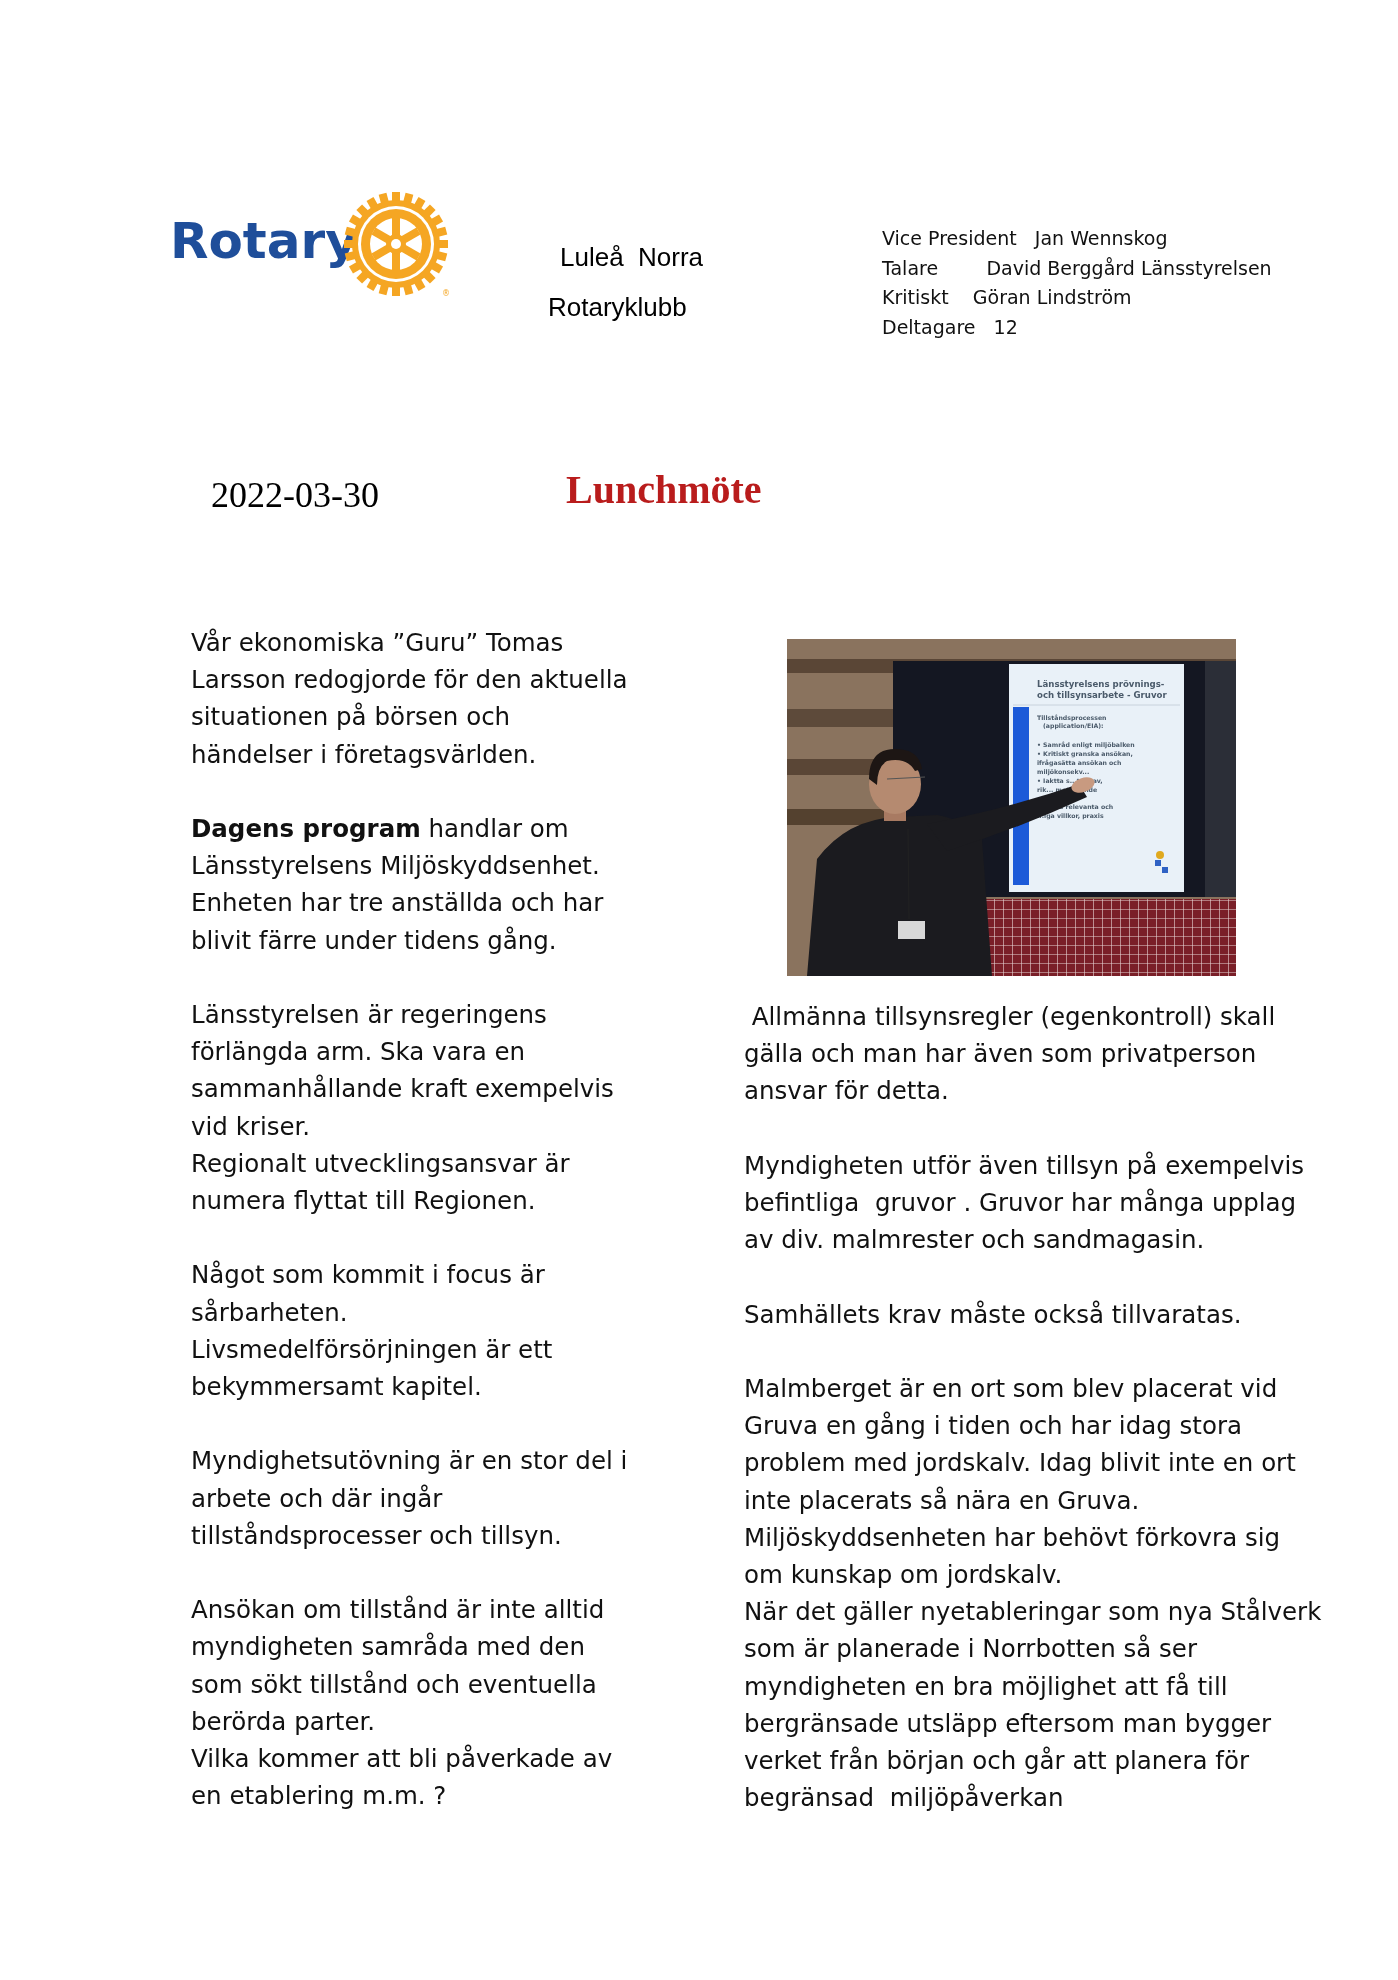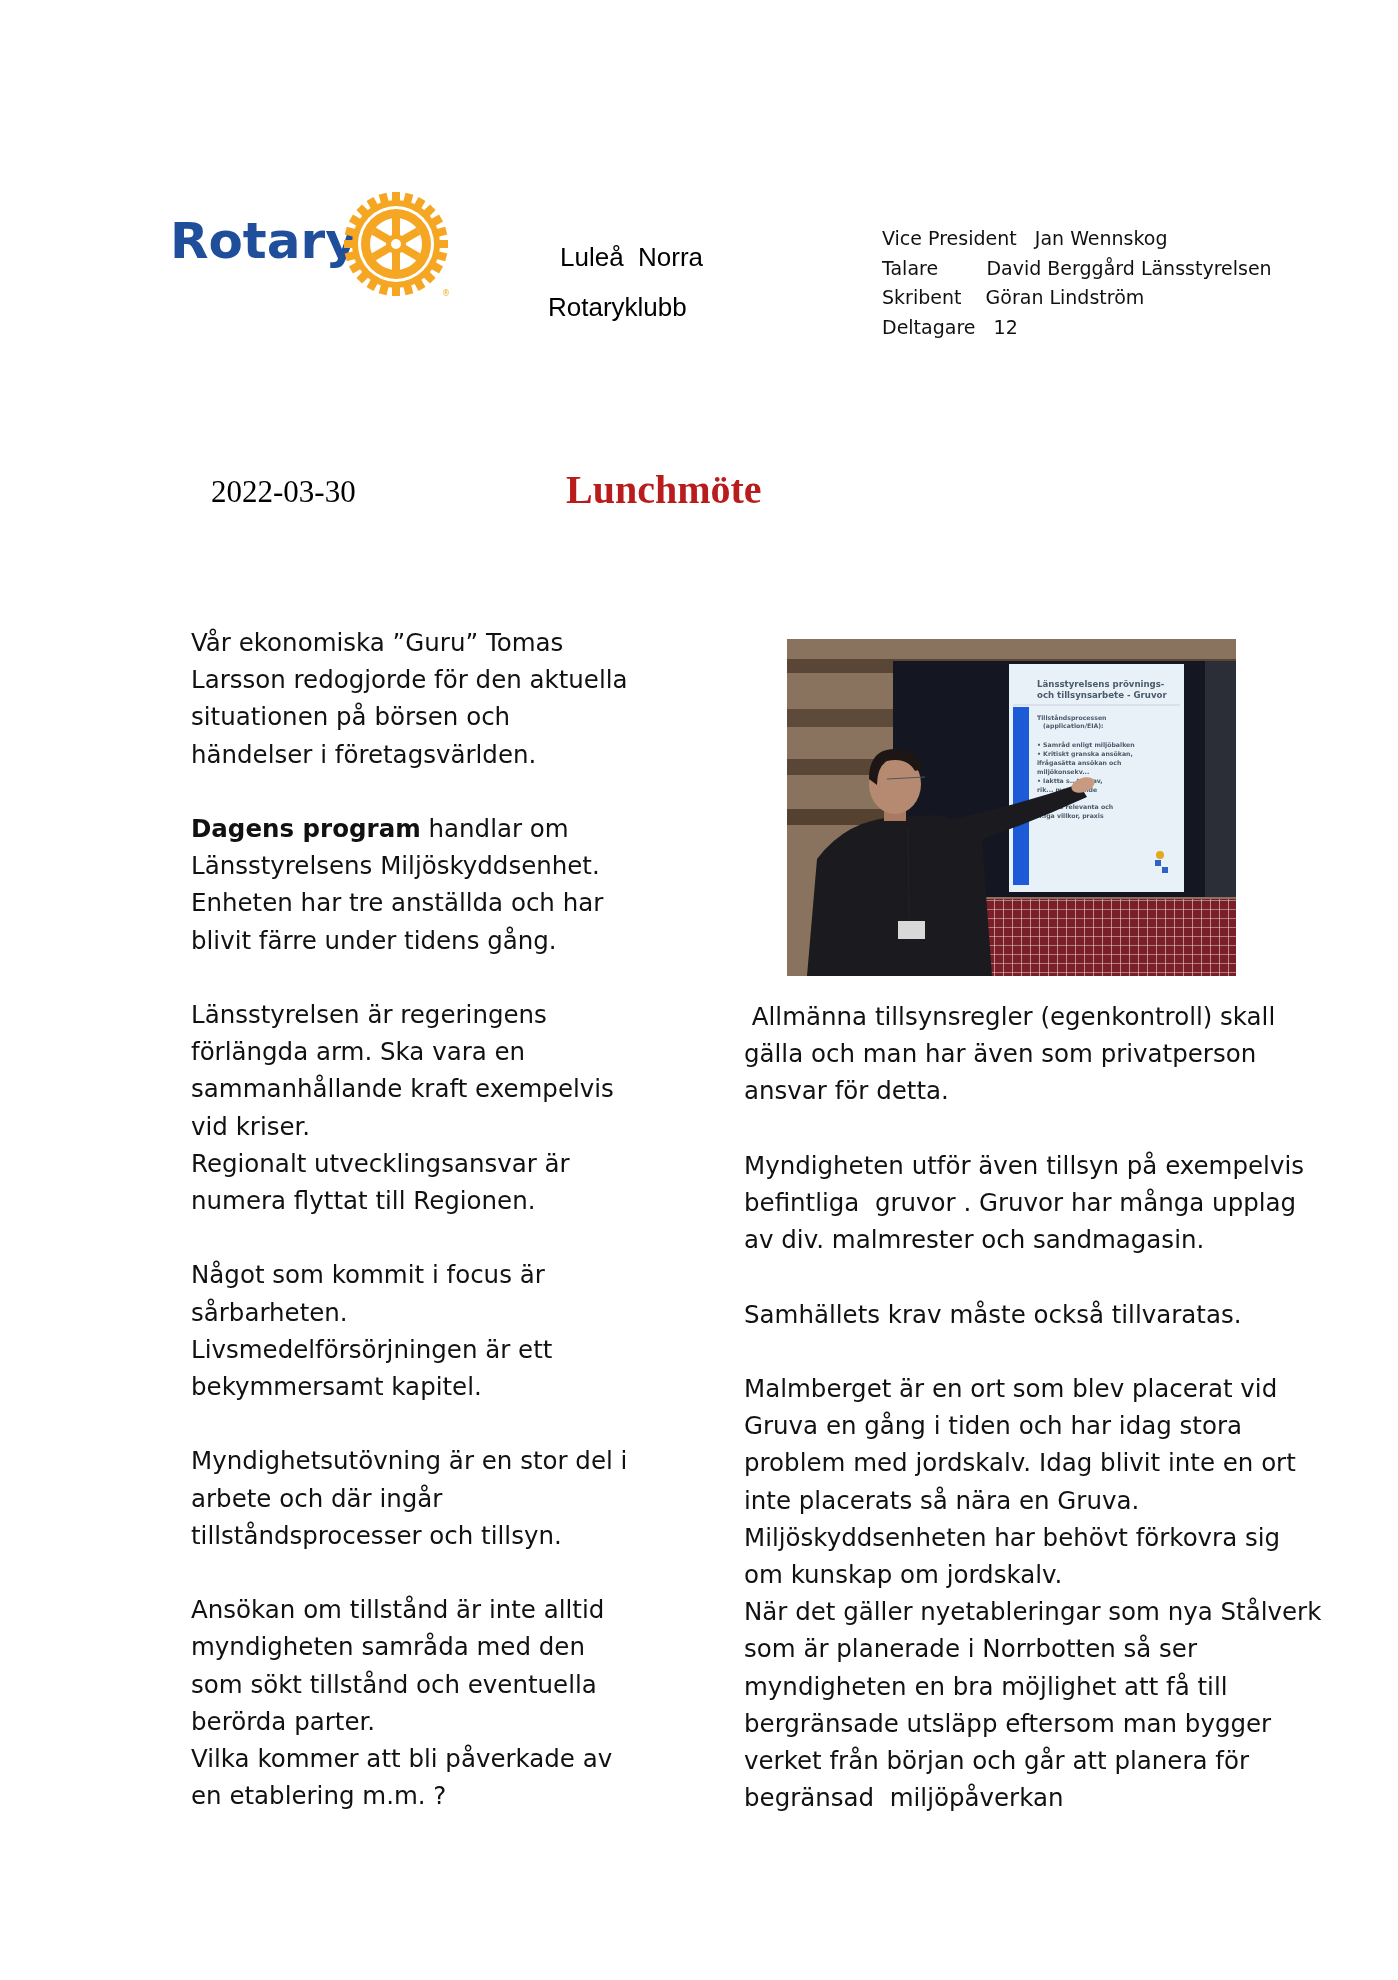--- a/index.html
+++ b/index.html
@@ -9,21 +9,21 @@
   .logo-text { position: absolute; left: 0; top: 20px; font-family: "DejaVu Sans", sans-serif; font-weight: bold; font-size: 50px; color: #1f4e9a; letter-spacing: 0px; }
   .logo-wheel { position: absolute; left: 172px; top: 0px; width: 108px; height: 108px; }
 
   .club-name { position: absolute; left: 548px; top: 232px; width: 260px; font-family: "Liberation Sans", sans-serif; font-size: 26px; line-height: 50px; color: #000; }
   .club-name .l1 { display: block; padding-left: 12px; white-space: pre; }
   .club-name .l2 { display: block; }
 
   .meta { position: absolute; left: 882px; top: 224px; font-family: "DejaVu Sans", sans-serif; font-size: 19px; line-height: 29.5px; color: #111; }
   .meta-row { white-space: pre; }
 
-  .date { position: absolute; left: 211px; top: 474px; font-family: "Liberation Serif", serif; font-size: 31px; color: #000; }
+  .date { position: absolute; left: 211px; top: 474px; font-family: "Liberation Serif", serif; font-size: 36px; color: #000; }
   .title { position: absolute; left: 550px; top: 466px; font-family: "Liberation Serif", serif; font-weight: bold; font-size: 40px; color: #b91c1c; margin-left: 16px; }
 
   .col { position: absolute; font-family: "DejaVu Sans", sans-serif; font-size: 24.5px; line-height: 37.2px; color: #111; }
   .col-left { left: 191px; top: 624px; width: 480px; }
   .col-right { left: 744px; top: 998px; width: 600px; }
   .para { margin: 0 0 37.2px 0; }
   .para.tight { margin-bottom: 0; }
   .line { display: block; white-space: pre; }
   .bold { font-weight: bold; }
 
@@ -81,21 +81,21 @@
 </div>
 
 <div class="club-name">
   <span class="l1">Luleå  Norra</span>
   <span class="l2">Rotaryklubb</span>
 </div>
 
 <div class="meta">
   <div class="meta-row"><span>Vice President</span><span>   </span><span>Jan Wennskog</span></div>
   <div class="meta-row"><span>Talare</span><span>        </span><span>David Berggård Länsstyrelsen</span></div>
-  <div class="meta-row"><span>Skribent</span><span>    </span><span>Göran Lindström</span></div>
+  <div class="meta-row"><span>Kritiskt</span><span>    </span><span>Göran Lindström</span></div>
   <div class="meta-row"><span>Deltagare</span><span>   </span><span>12</span></div>
 </div>
 
 <div class="date">2022-03-30</div>
 <div class="title">Lunchmöte</div>
 
 <div class="col col-left">
   <div class="para">
     <span class="line">Vår ekonomiska ”Guru” Tomas</span>
     <span class="line">Larsson redogjorde för den aktuella</span>

